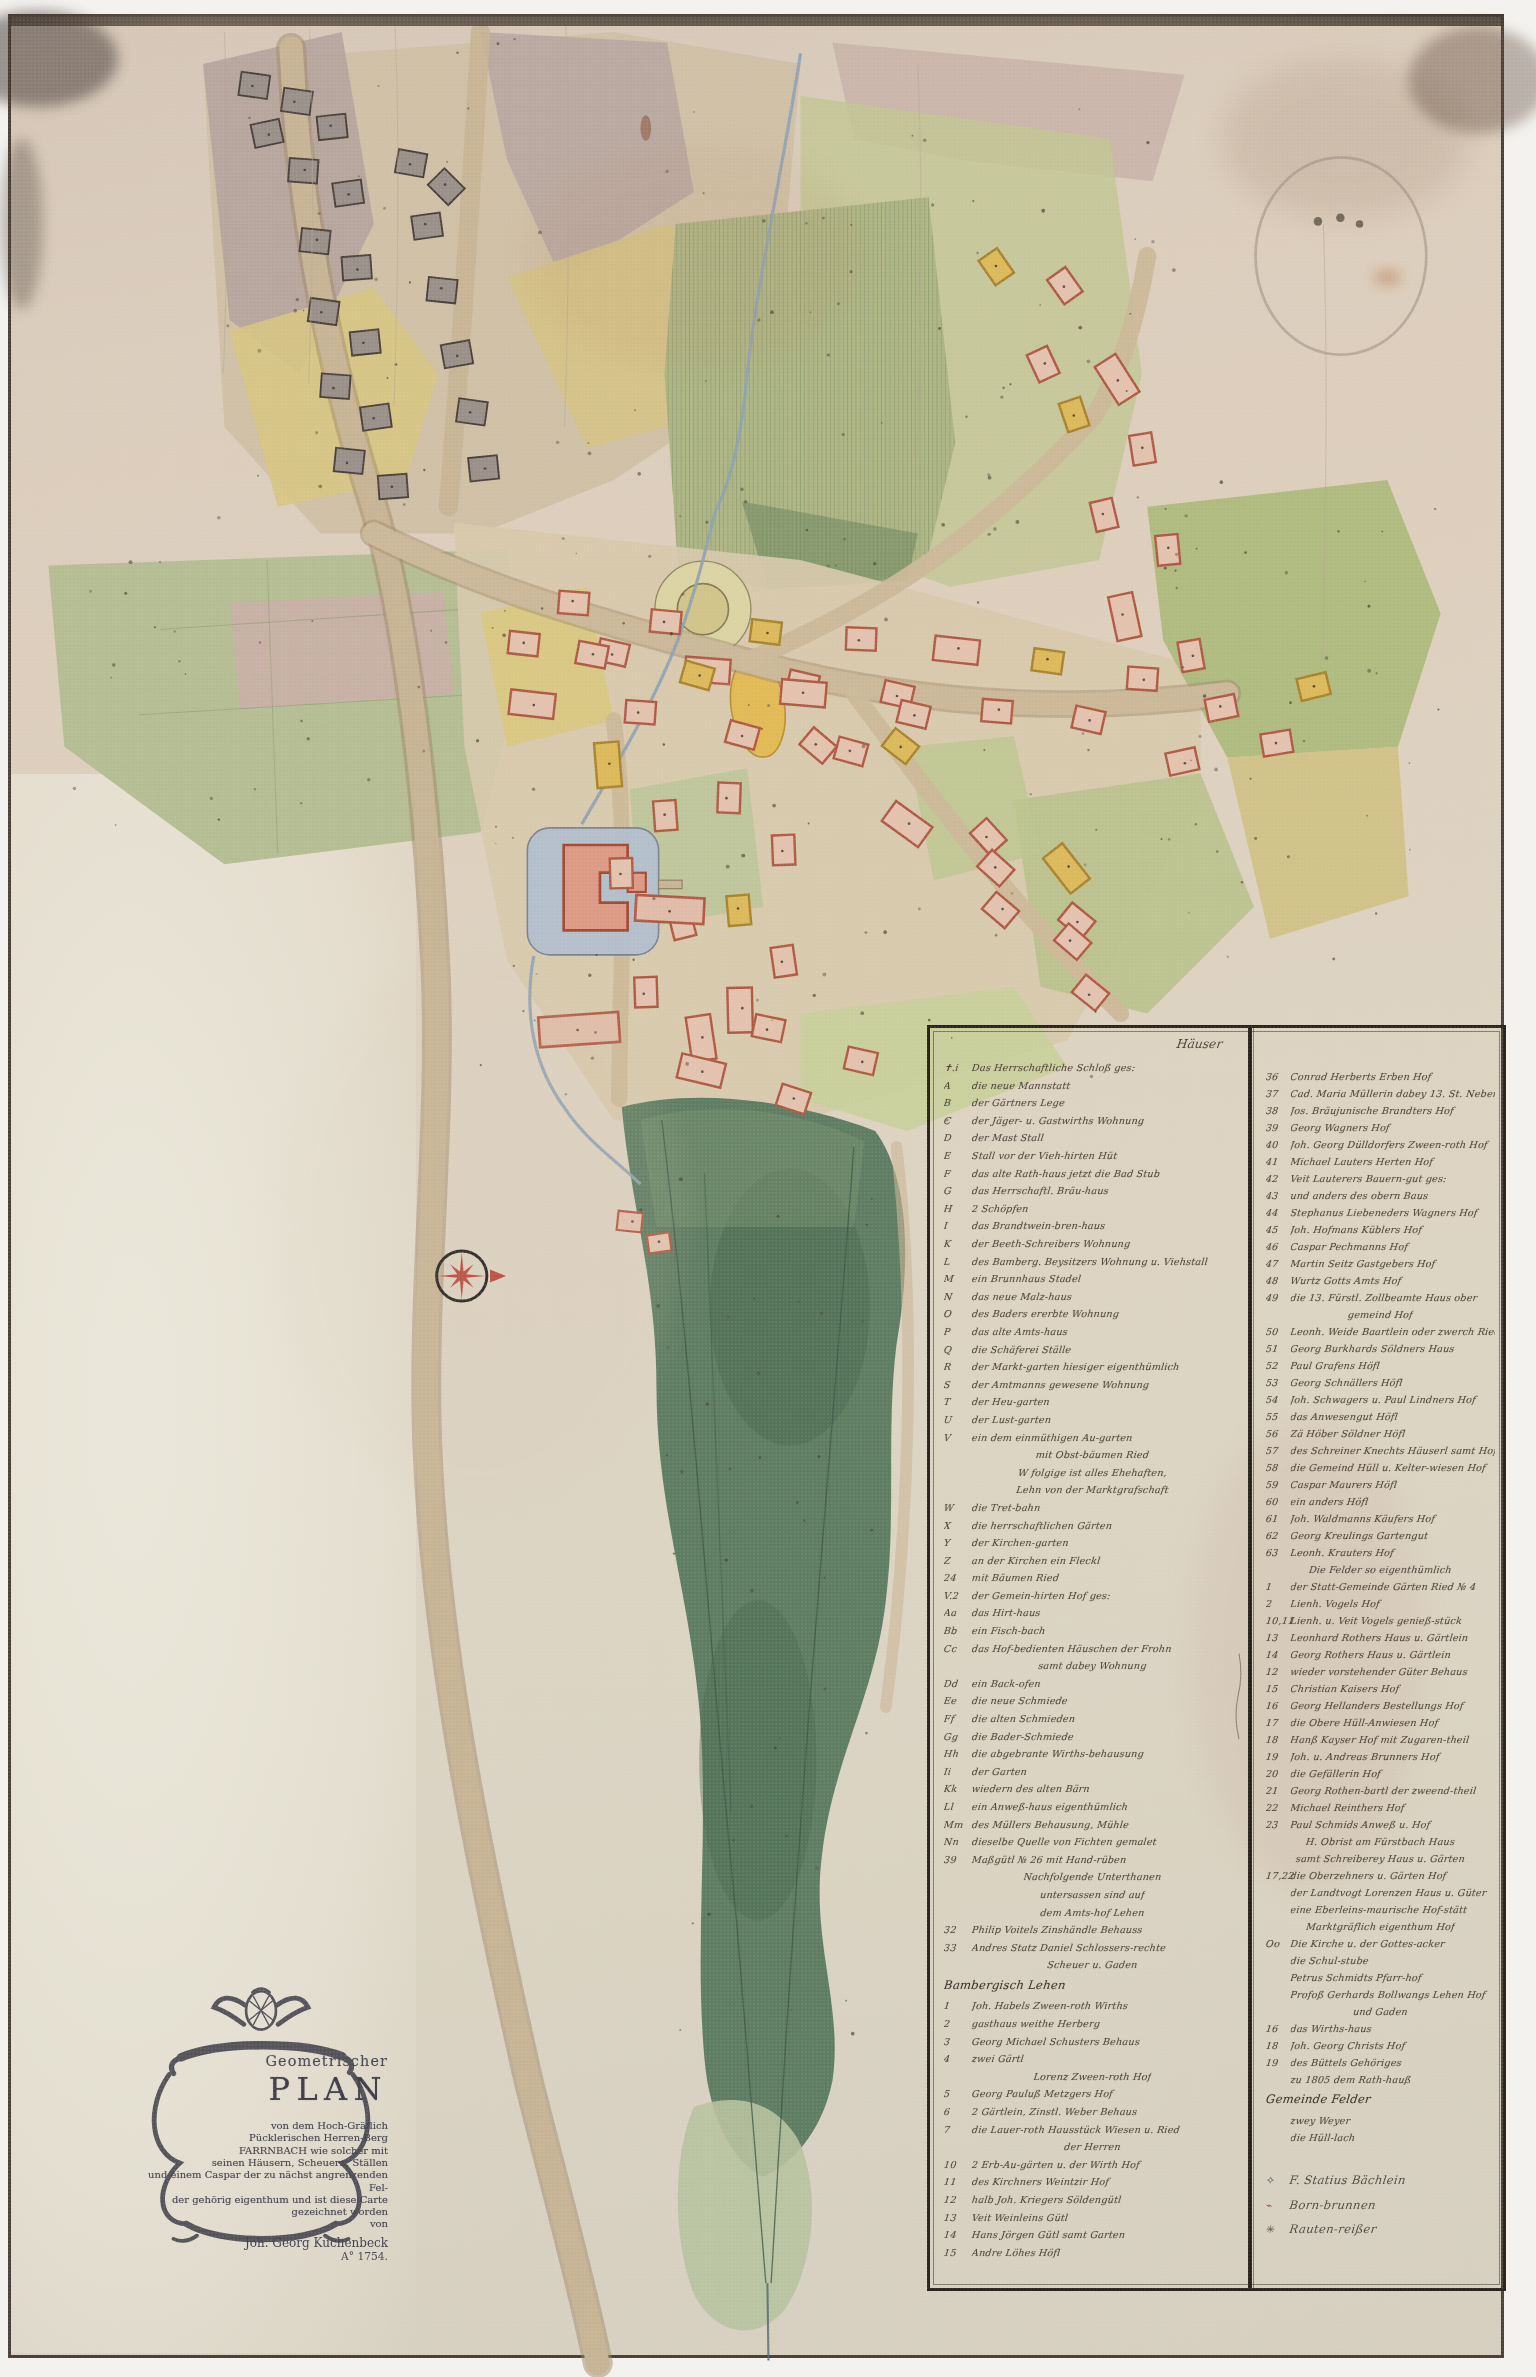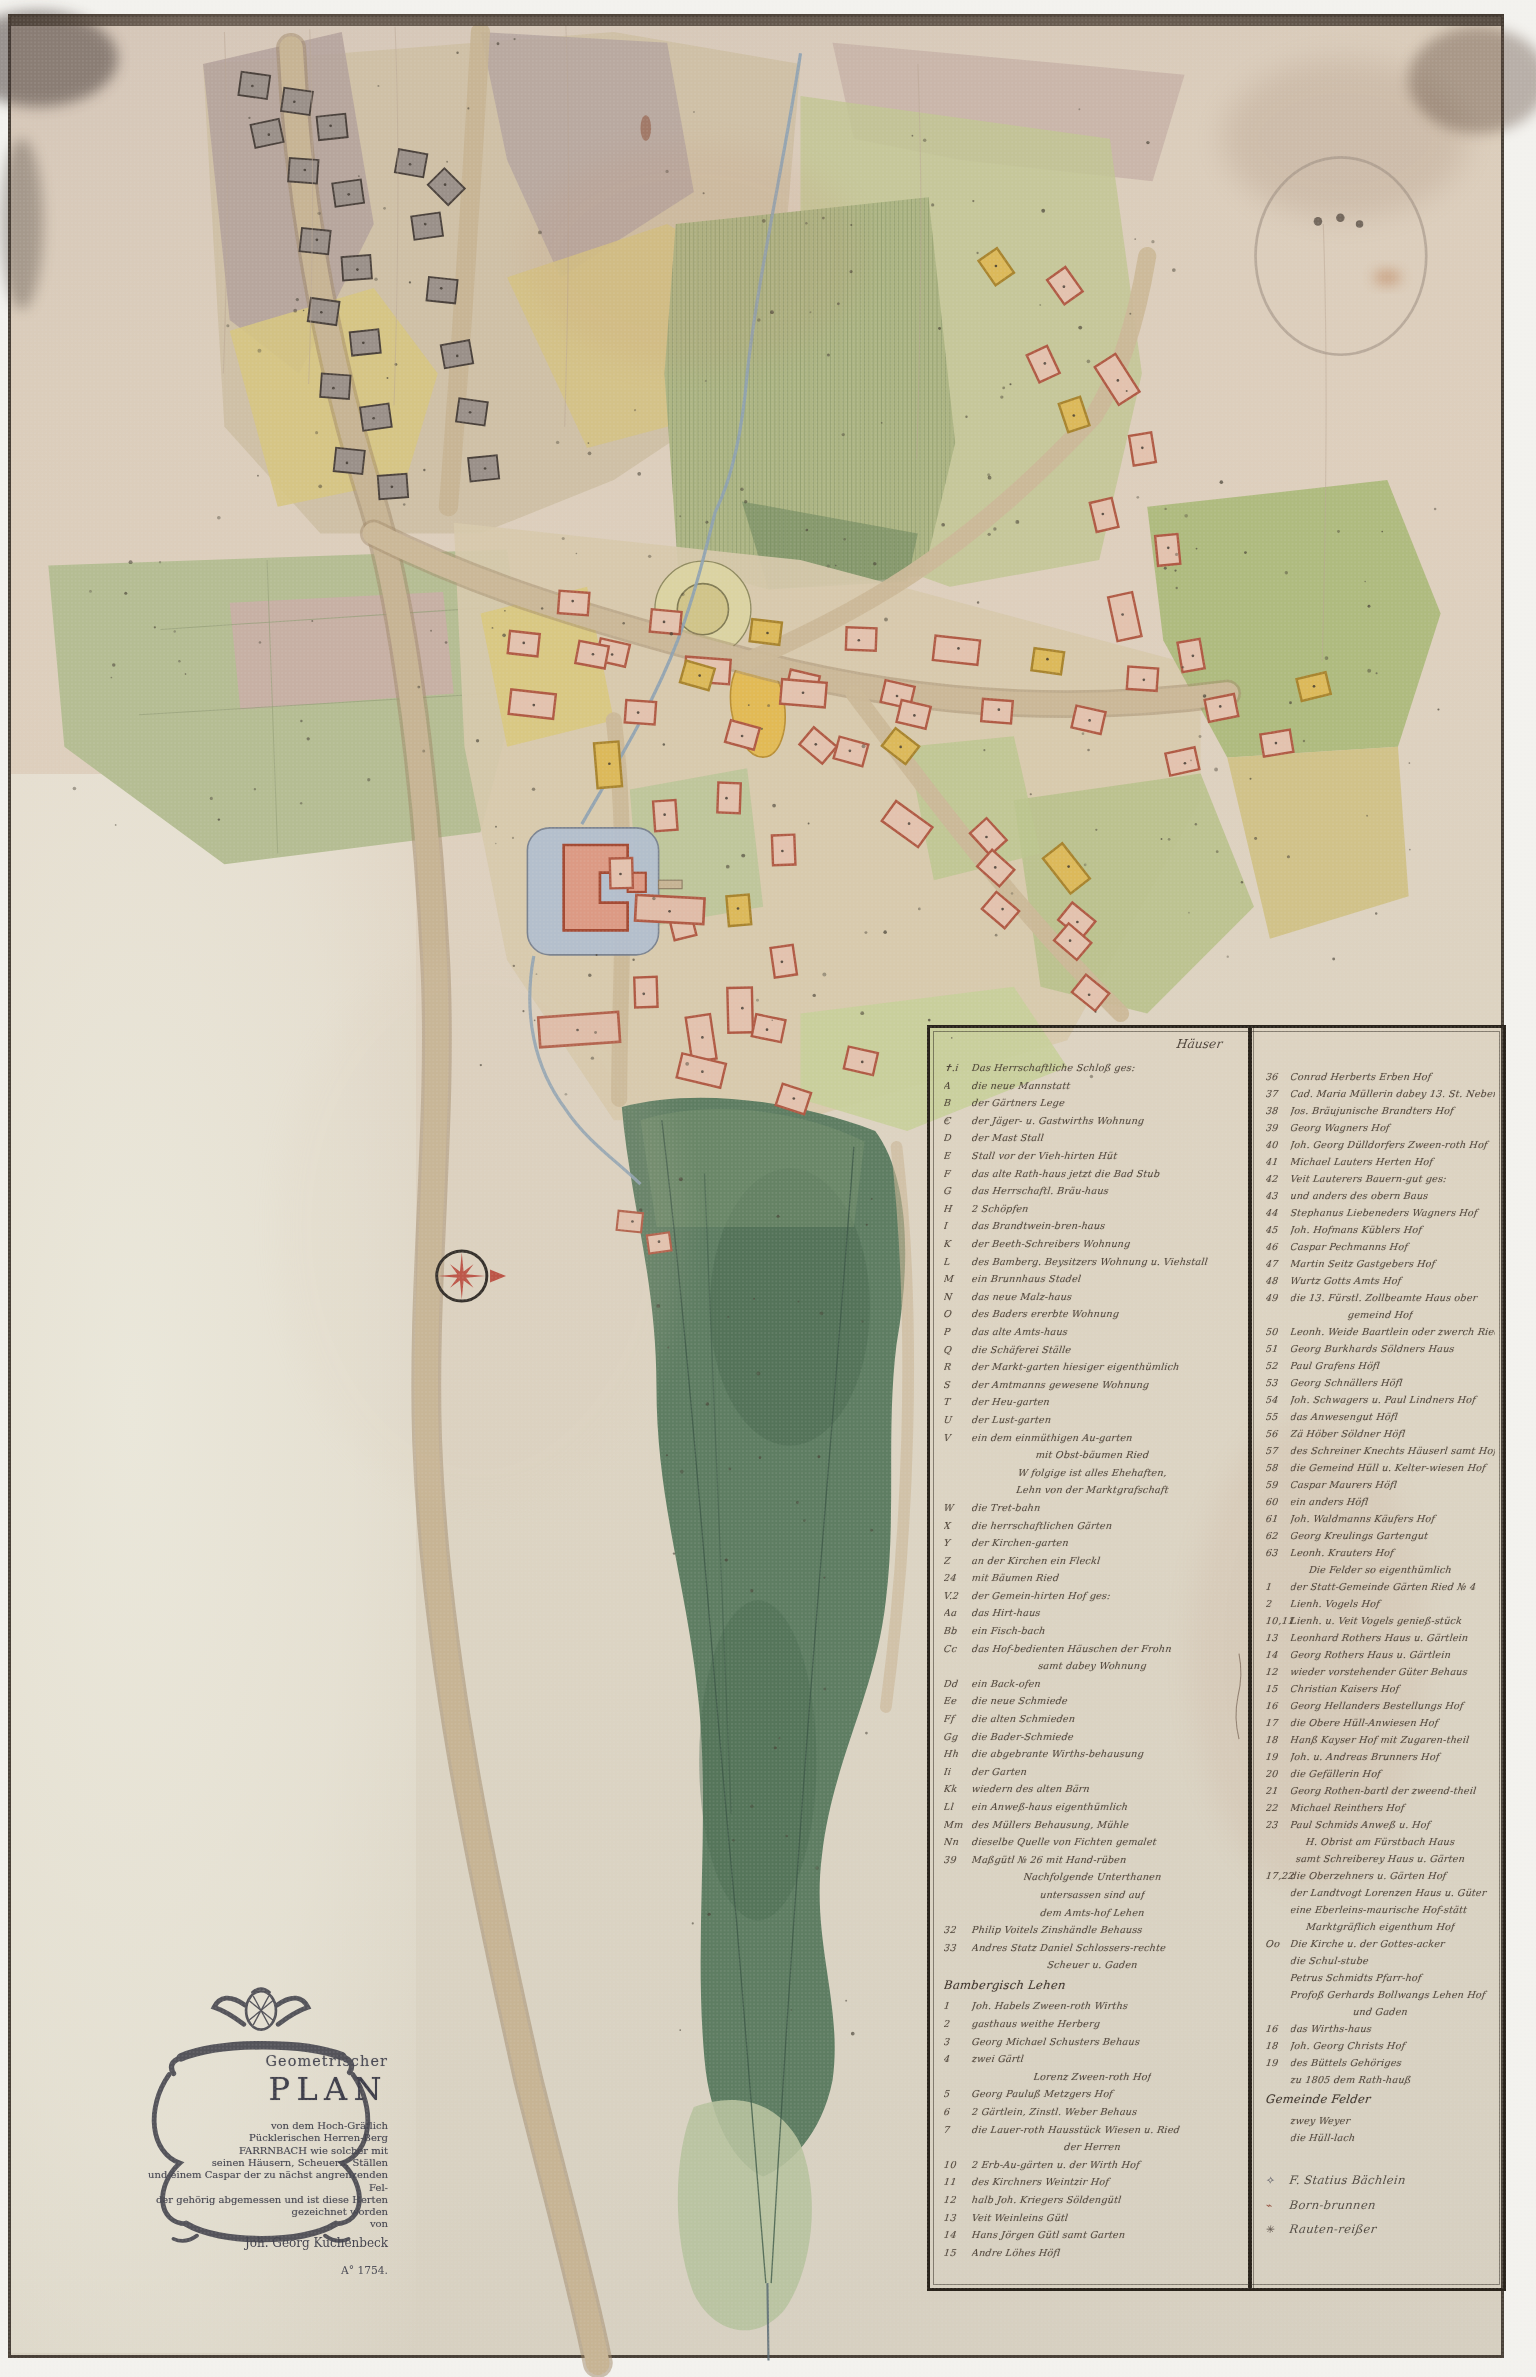--- a/index.html
+++ b/index.html
@@ -49,21 +49,21 @@
   .cartouche{position:absolute;left:134px;top:1973px;width:254px;height:283px;z-index:10;
         text-align:center;color:#41414b;}
   .cartouche svg{position:absolute;left:0;top:0;}
   .c-text{position:absolute;left:0;top:80px;width:100%;text-align:right;}
   .c-kicker{font-size:14.4px;letter-spacing:1.1px;color:#4a4a54;text-shadow:0 0 1.1px rgba(74,74,84,.4);}
   .c-title{font-size:32px;letter-spacing:6.4px;font-weight:normal;margin-top:1.1px;color:#3e3e4a;
         text-shadow:0 0 1.1px rgba(62,62,74,.45);}
   .c-lines{margin-top:12px;font-size:10px;line-height:12.3px;color:#45454f;
         text-shadow:0 0 0.8px rgba(69,69,79,.4);}
   .c-author{margin-top:5.3px;font-size:12px;color:#44444e;}
-  .c-year{font-size:10.7px;margin-top:14px;color:#4a4a54;}
+  .c-year{font-size:10.7px;margin-top:0;color:#4a4a54;}
 </style>
 </head>
 <body>
 
 <div class="stage">
 
   <div class="sheet"></div>
   <div class="sheet-topband"></div>
   <div class="paper-light"></div>
 
@@ -1176,21 +1176,21 @@
     </svg>
     <div class="c-text">
       <div class="c-kicker">Geometrischer</div>
       <div class="c-title">PLAN</div>
       <div class="c-lines">
           <div>von dem Hoch-Gräflich</div>
           <div>Pücklerischen Herren-Berg</div>
           <div>FARRNBACH wie solcher mit</div>
           <div>seinen Häusern, Scheuern, Ställen</div>
           <div>und einem Caspar der zu nächst angrenzenden Fel-</div>
-          <div>der gehörig abgemessen und ist diese Herten</div>
+          <div>der gehörig eigenthum und ist diese Carte</div>
           <div>gezeichnet worden</div>
           <div>von</div>
         </div>
       <div class="c-author">Joh. Georg Kuchenbeck</div>
       <div class="c-year">A° 1754.</div>
     </div>
   </div>
 
   <div class="halftone"></div>
 </div>

